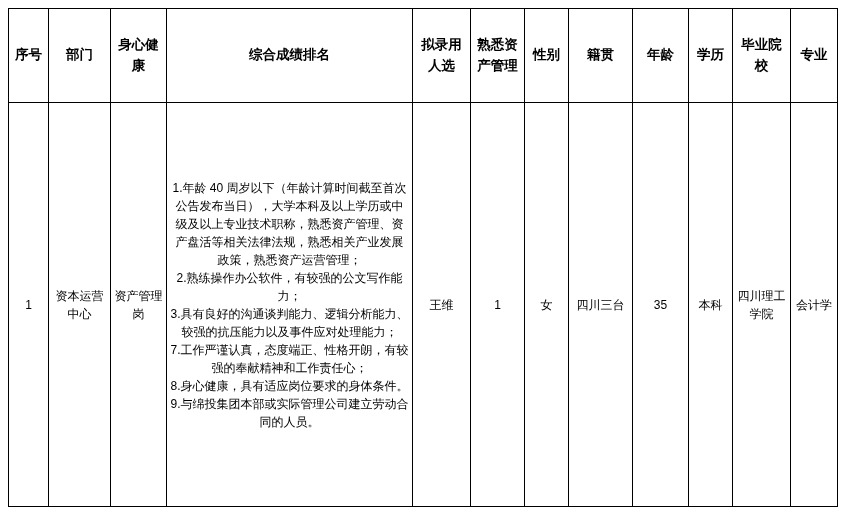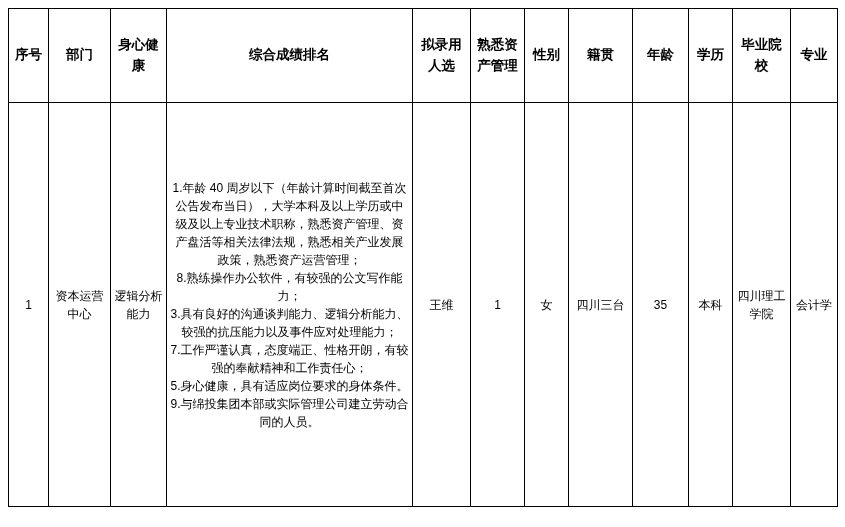--- a/index.html
+++ b/index.html
@@ -108,27 +108,27 @@
         <th>年龄</th>
         <th class="narrow">学历</th>
         <th class="narrow">毕业院校</th>
         <th>专业</th>
       </tr>
     </thead>
     <tbody>
       <tr>
         <td class="body-cell">1</td>
         <td class="body-cell narrow">资本运营中心</td>
-        <td class="body-cell narrow">逻辑分析能力</td>
+        <td class="body-cell narrow">资产管理岗</td>
         <td class="body-cell req-cell">
           <p>1.年龄 40 周岁以下（年龄计算时间截至首次公告发布当日），大学本科及以上学历或中级及以上专业技术职称，熟悉资产管理、资产盘活等相关法律法规，熟悉相关产业发展政策，熟悉资产运营管理；</p>
-          <p>8.熟练操作办公软件，有较强的公文写作能力；</p>
+          <p>2.熟练操作办公软件，有较强的公文写作能力；</p>
           <p>3.具有良好的沟通谈判能力、逻辑分析能力、较强的抗压能力以及事件应对处理能力；</p>
           <p>7.工作严谨认真，态度端正、性格开朗，有较强的奉献精神和工作责任心；</p>
-          <p>5.身心健康，具有适应岗位要求的身体条件。</p>
+          <p>8.身心健康，具有适应岗位要求的身体条件。</p>
           <p>9.与绵投集团本部或实际管理公司建立劳动合同的人员。</p>
         </td>
         <td class="body-cell narrow">王维</td>
         <td class="body-cell">1</td>
         <td class="body-cell">女</td>
         <td class="body-cell narrow">四川三台</td>
         <td class="body-cell">35</td>
         <td class="body-cell narrow">本科</td>
         <td class="body-cell narrow">四川理工学院</td>
         <td class="body-cell narrow">会计学</td>

